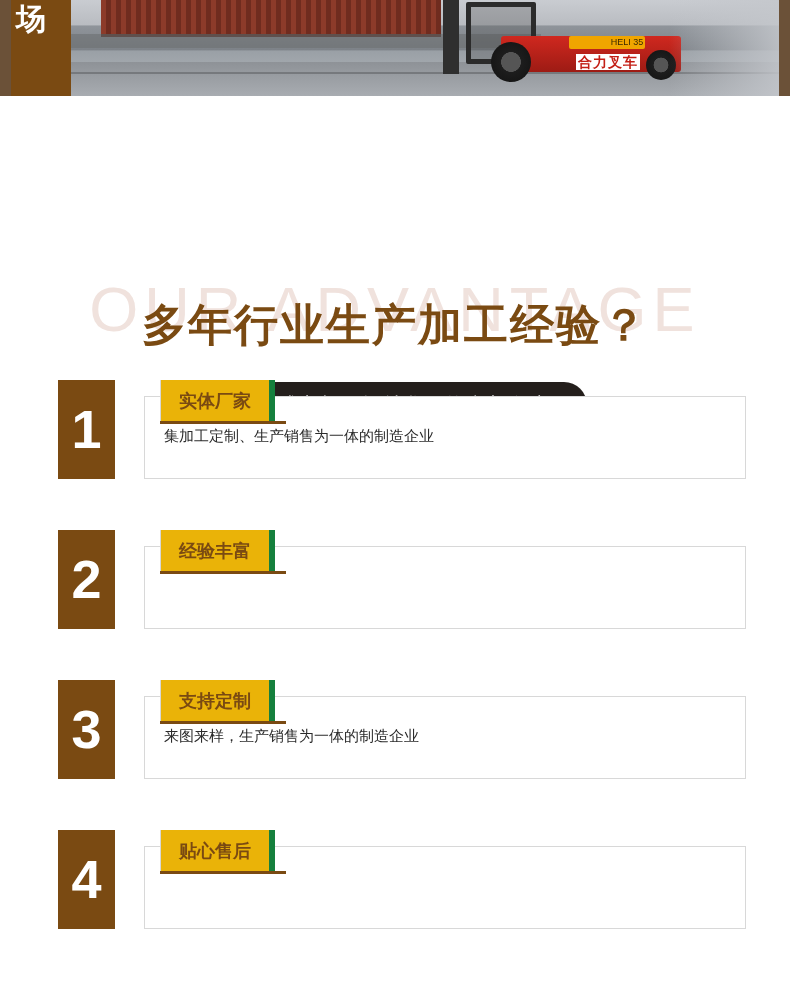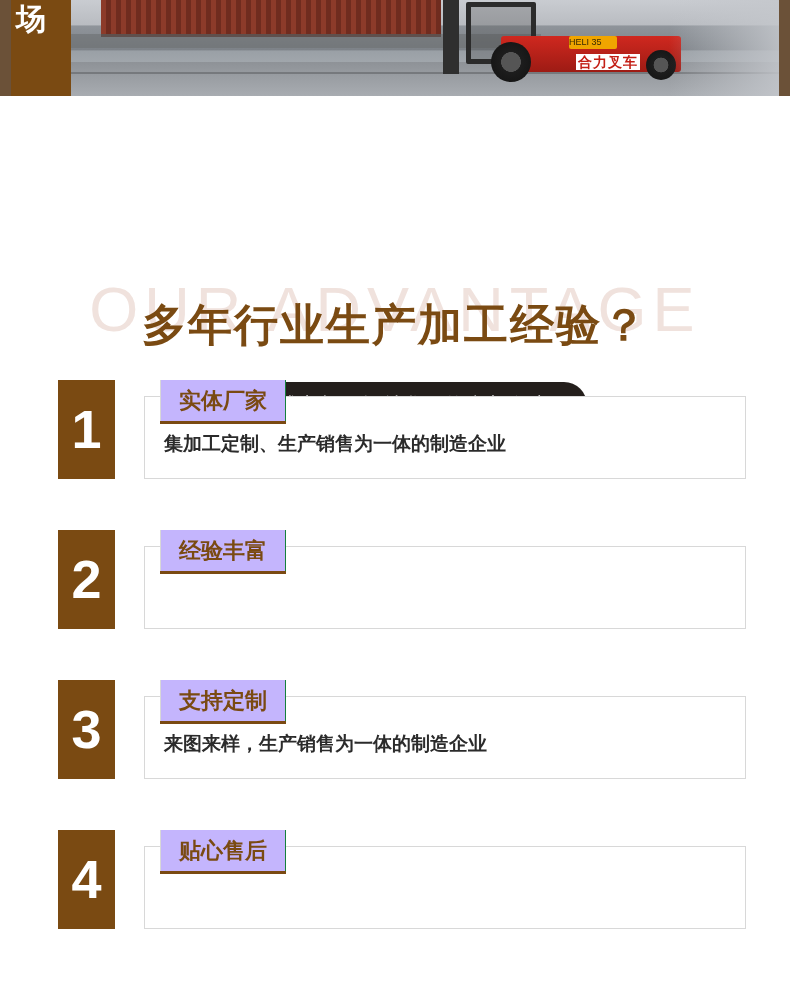--- a/index.html
+++ b/index.html
@@ -120,27 +120,29 @@
     font-size: 14px;
     line-height: 16px;
     text-align: center;
     font-weight: bold;
     letter-spacing: 1px;
   }
   .forklift-badge {
     position: absolute;
     left: 498px;
     top: 36px;
-    width: 48px;
+    width: 36px;
     height: 13px;
     background: #f0a500;
     border-radius: 2px;
     color: #3a2a00;
     font-size: 9px;
     line-height: 13px;
+    text-align: center;
+    padding-left: 40px;
   }
   .wheel {
     position: absolute;
     bottom: 14px;
     width: 40px;
     height: 40px;
     border-radius: 50%;
     background: radial-gradient(circle at 50% 50%, #555 0 34%, #1d1d1d 36%, #111 100%);
   }
   .wheel.w1 { left: 420px; }
@@ -246,46 +248,45 @@
     border: 1px solid #d8d8d8;
     box-sizing: border-box;
     background: #ffffff;
   }
   .card-title {
     position: absolute;
     left: 160px;
     top: 0;
     height: 42px;
     padding: 0 18px;
-    background: #c4b5fd;
+    background: #eab308;
     color: #7a4a12;
-    font-size: 22px;
+    font-size: 18px;
     line-height: 42px;
     font-weight: bold;
     white-space: nowrap;
     border-left: 1px solid #d8d8d8;
-    border-right: 1px solid #15803d;
+    border-right: 6px solid #15803d;
     box-sizing: border-box;
   }
   .card-title-underline {
     position: absolute;
     left: 160px;
     top: 41px;
     height: 3px;
     background: #7a4a12;
   }
   .card-desc {
     position: absolute;
     left: 164px;
-    top: 49px;
-    font-size: 19px;
+    top: 41px;
+    font-size: 15px;
     line-height: 30px;
     color: #2b2b2b;
     white-space: nowrap;
-    font-weight: bold;
   }
 </style>
 </head>
 <body>
 
 <div class="banner">
   <div class="banner-left-block"></div>
   <div class="banner-left-text">场</div>
   <div class="banner-photo">
     <div class="photo-container"></div>

